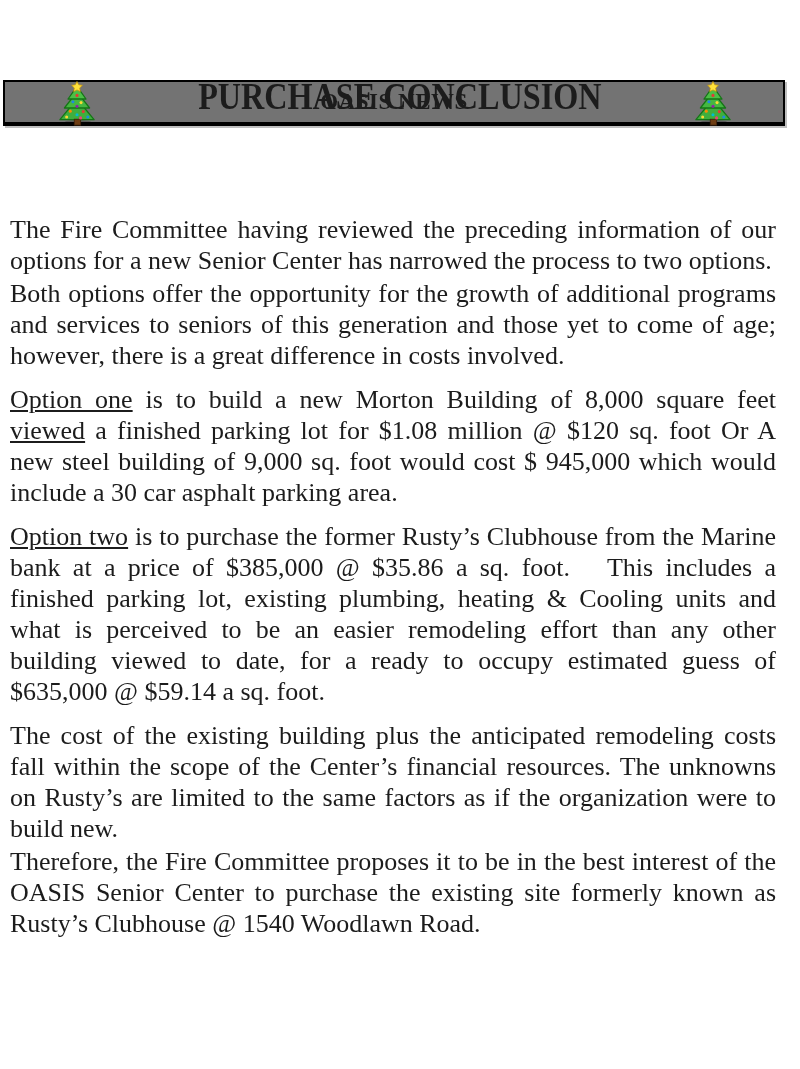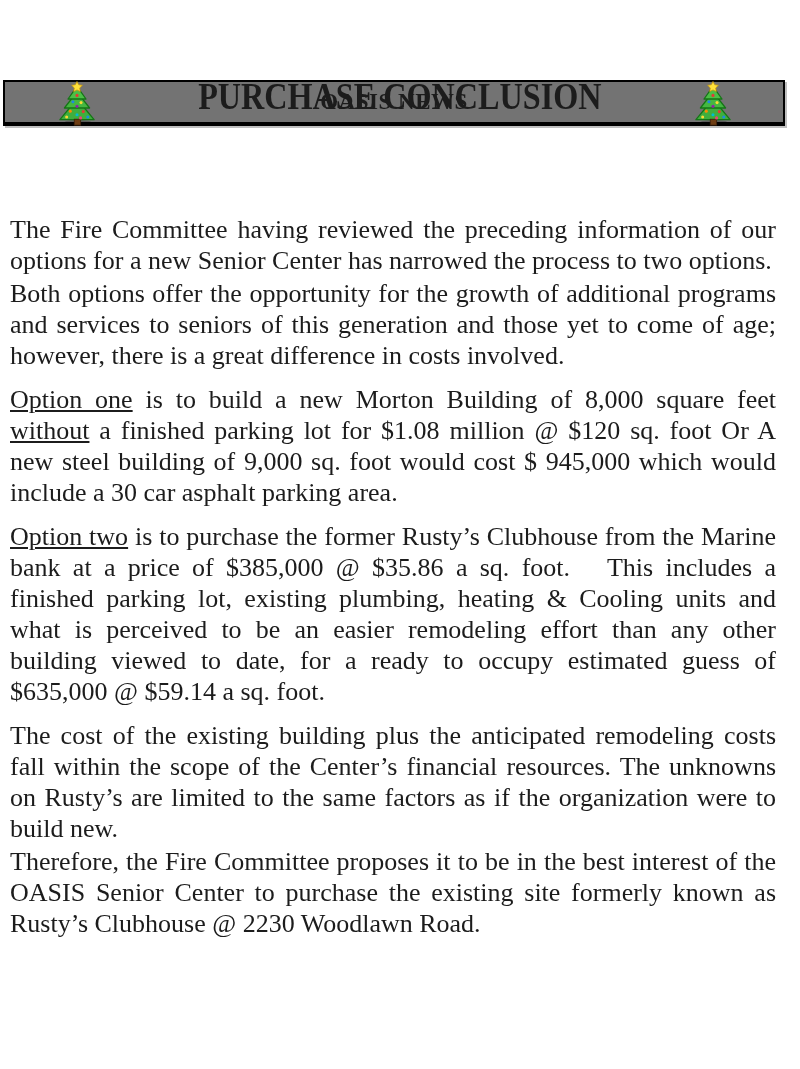--- a/index.html
+++ b/index.html
@@ -100,21 +100,21 @@
   </div>
 
   <div class="article-title">
     <span class="squeeze">PURCHASE CONCLUSION</span>
   </div>
 
   <div class="article">
     <p>The Fire Committee having reviewed the preceding information of our options for a new Senior Center has narrowed the process to two options.</p>
     <p>Both options offer the opportunity for the growth of additional programs and services to seniors of this generation and those yet to come of age; however, there is a great difference in costs involved.</p>
 
-    <p class="sp"><span class="bold-underline">Option one</span><span> is to build a new Morton Building of 8,000 square feet </span><span class="underline">without</span><span> a finished parking lot for $1.08 million @ $120 sq. foot Or A new steel building of 9,000 sq. foot would cost $ 945,000 which would include a 30 car asphalt parking area.</span></p>
+    <p class="sp"><span class="bold-underline">Option one</span><span> is to build a new Morton Building of 8,000 square feet </span><span class="underline">viewed</span><span> a finished parking lot for $1.08 million @ $120 sq. foot Or A new steel building of 9,000 sq. foot would cost $ 945,000 which would include a 30 car asphalt parking area.</span></p>
 
     <p class="sp"><span class="bold-underline">Option two</span><span> is to purchase the former Rusty’s Clubhouse from the Marine bank at a price of $385,000 @ $35.86 a sq. foot.&nbsp;&nbsp;&nbsp;This includes a finished parking lot, existing plumbing, heating &amp; Cooling units and what is perceived to be an easier remodeling effort than any other building viewed to date, for a ready to occupy estimated guess of $635,000 @ $59.14 a sq. foot.</span></p>
 
     <p class="sp">The cost of the existing building plus the anticipated remodeling costs fall within the scope of the Center’s financial resources. The unknowns on Rusty’s are limited to the same factors as if the organization were to build new.</p>
-    <p>Therefore, the Fire Committee proposes it to be in the best interest of the OASIS Senior Center to purchase the existing site formerly known as Rusty’s Clubhouse @ 2230 Woodlawn Road.</p>
+    <p>Therefore, the Fire Committee proposes it to be in the best interest of the OASIS Senior Center to purchase the existing site formerly known as Rusty’s Clubhouse @ 1540 Woodlawn Road.</p>
   </div>
 
 </div>
 
 </body></html>

